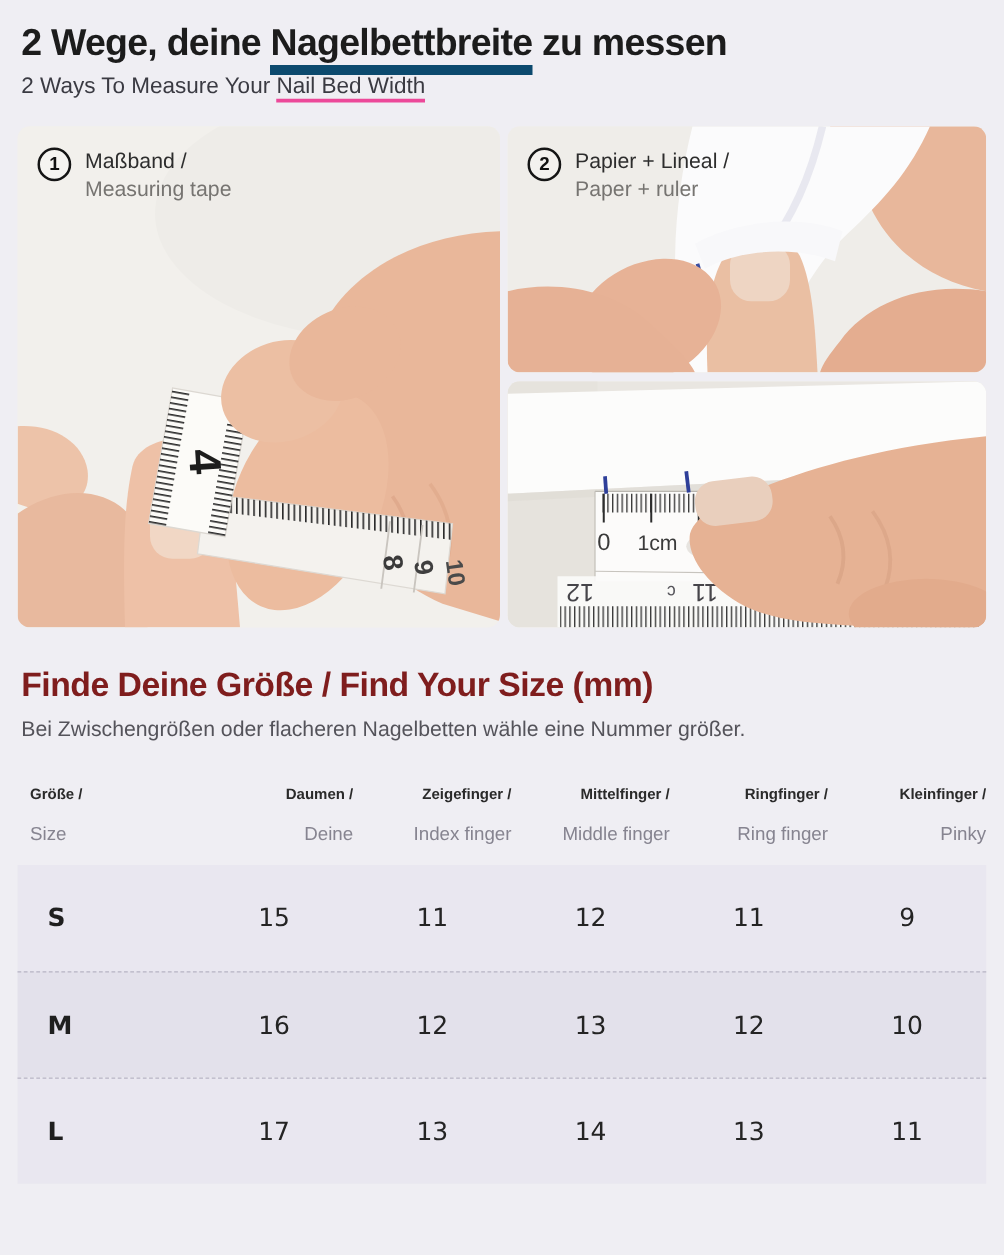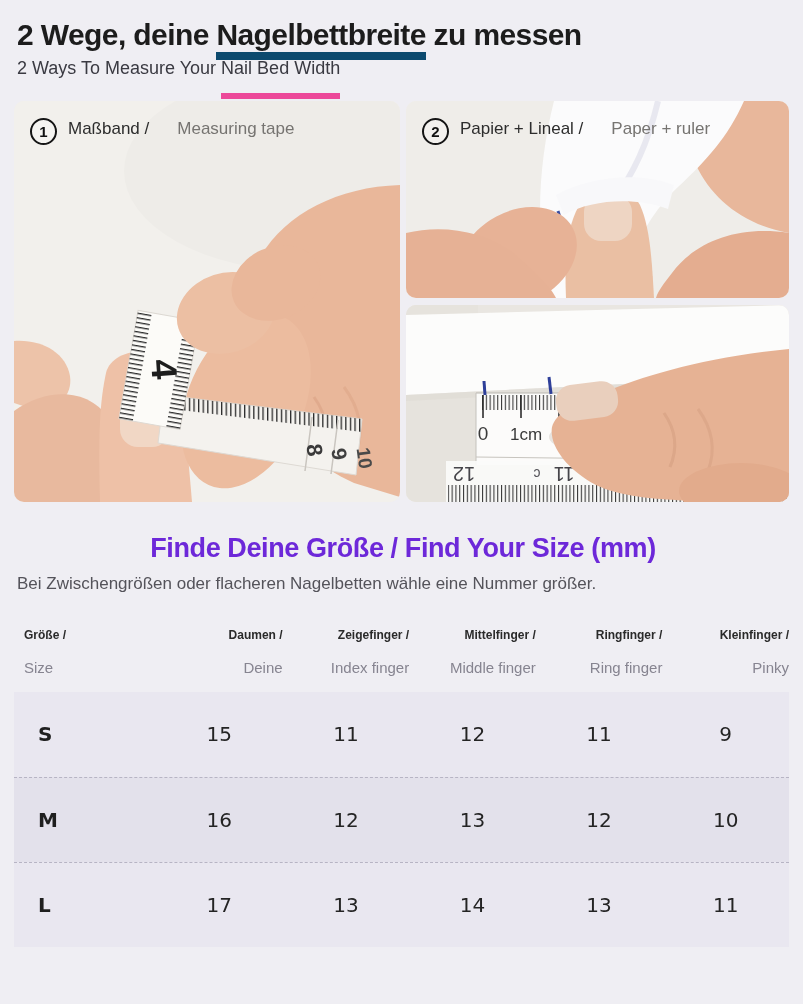--- a/index.html
+++ b/index.html
@@ -17,47 +17,47 @@
   h1 {
     margin:2px 0 7px 3px;
     font-size:30px; font-weight:bold; letter-spacing:-0.6px; color:#1c1c1c;
     line-height:1.1;
   }
   h1 .u { border-bottom:8px solid #0c4a6e; padding-bottom:1px; }
   .subtitle {
     margin:0 0 0 3px;
     font-size:18px; color:#3a3a42; line-height:1.2;
   }
-  .subtitle .u { border-bottom:6px solid #ec4899; padding-bottom:15px; }
+  .subtitle .u { border-bottom:3px solid #ec4899; padding-bottom:1px; }
 
   
   .photos { display:flex; gap:6px; margin-top:21px; }
   .photo { position:relative; border-radius:10px; overflow:hidden; background:#f1efec; flex:none; }
   .photo-left  { width:386px; height:401px; }
   .right-col { display:flex; flex-direction:column; gap:7px; flex:none; }
   .photo-rt, .photo-rb { width:383px; height:197px; }
   .photo svg { display:block; width:100%; height:100%; }
   svg text { font-family:"Liberation Sans", sans-serif; }
 
   .caption { position:absolute; top:16px; left:16px; display:flex; gap:11px; align-items:flex-start; }
   .num-badge {
     width:27px; height:27px; margin-top:1px;
     border:2.5px solid #151515; border-radius:50%;
     display:flex; align-items:center; justify-content:center;
     font-size:15px; font-weight:bold; color:#111;
     background:rgba(255,255,255,0.25);
   }
-  .cap-lines { display:flex; flex-direction:row;gap:28px; }
+  .cap-lines { display:flex; flex-direction:column; }
   .cap-l1 { font-size:17px; color:#2d2d2d; line-height:23px; }
   .cap-l2 { font-size:17px; color:#767471; line-height:23px; }
 
   
   h2 {
     margin:31px 0 10px 3px;
-    font-size:27px; font-weight:bold; letter-spacing:-0.4px; color:#6d28d9;text-align:center;
+    font-size:27px; font-weight:bold; letter-spacing:-0.4px; color:#7f1d1d;
   }
   .note { margin:0 0 0 3px; font-size:17px; color:#54535a; }
 
   
   .size-table { margin-top:31px; }
   .thead, .trow { display:grid; grid-template-columns:142px repeat(5, 1fr); }
   .thead { margin-bottom:15px; }
   .th { text-align:right; }
   .th-de { font-size:12px; font-weight:bold; color:#2a2a2a; line-height:20px; }
   .th-en { font-size:15px; color:#868490; line-height:19px; margin-top:13px; }

